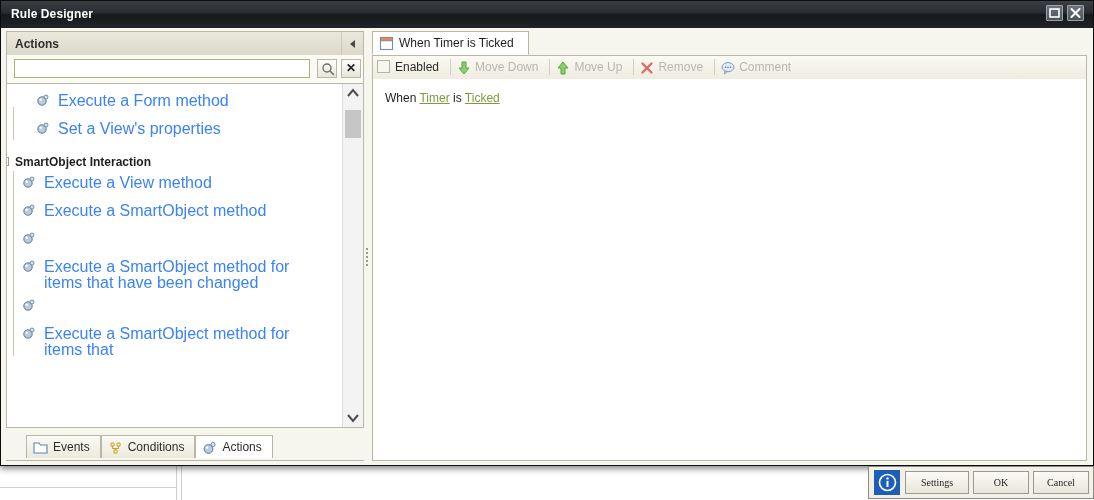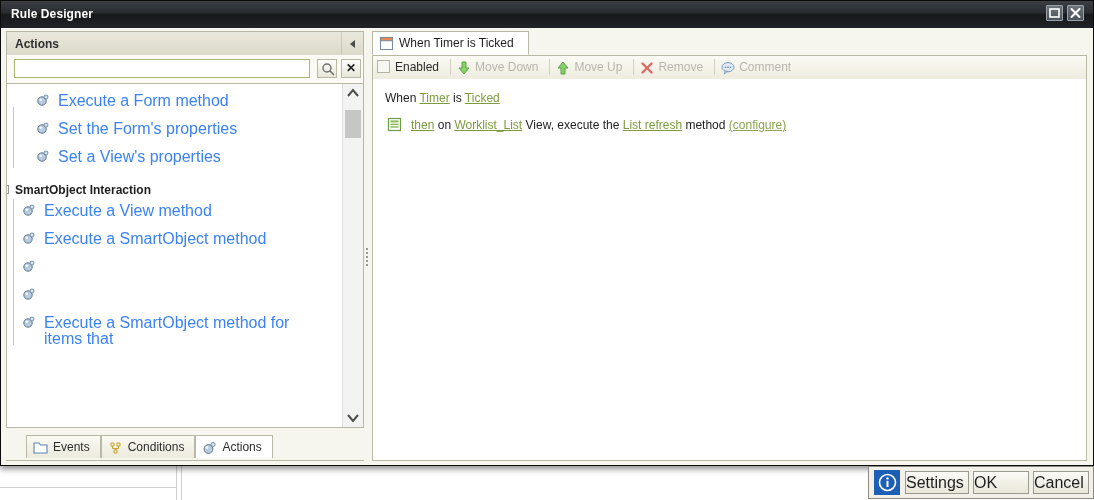--- a/index.html
+++ b/index.html
@@ -211,22 +211,22 @@
     background:#f2f0e8;border:1px solid #8d8b80;box-sizing:border-box;
   }
   #info-badge{
     position:absolute;left:5px;top:3px;width:26px;height:25px;
     background:#1d5fb5;display:flex;align-items:center;justify-content:center;
   }
   .dlgbtn{
     position:absolute;top:4px;height:23px;
     border:1px solid #9b9a8f;box-sizing:border-box;
     background:linear-gradient(to bottom,#fbfaf5,#e9e7db);
-    font-size:16px;color:#1e1e1e;line-height:21px;text-align:left;cursor:pointer;
-    font-family:Liberation Sans, sans-serif;
+    font-size:10px;color:#1e1e1e;line-height:21px;text-align:center;cursor:pointer;
+    font-family:Liberation Serif, serif;
   }
   #btn-settings{left:36px;width:64px;}
   #btn-ok{left:104px;width:56px;}
   #btn-cancel{left:164px;width:56px;}
 </style>
 </head>
 <body>
 
 <div id="bg-page">
   <div id="bg-col-line-a"></div>
@@ -291,30 +291,20 @@
             <span class="item-label">Execute a Form method</span>
           </div>
           <div class="item">
             <span class="item-icon">
               <svg width="13" height="13" viewBox="0 0 13 13">
                   <circle cx="6" cy="7" r="4.2" fill="#b9cbdd" stroke="#5a7897" stroke-width="1"></circle>
                   <circle cx="4.7" cy="5.8" r="1.3" fill="#fff" opacity=".85"></circle>
                   <circle cx="10" cy="3" r="2" fill="#d7e2ec" stroke="#5a7897" stroke-width=".8"></circle>
                 </svg>
             </span>
-            <span class="item-label">Set the Form's properties</span>
-          </div>
-          <div class="item">
-            <span class="item-icon">
-              <svg width="13" height="13" viewBox="0 0 13 13">
-                  <circle cx="6" cy="7" r="4.2" fill="#b9cbdd" stroke="#5a7897" stroke-width="1"></circle>
-                  <circle cx="4.7" cy="5.8" r="1.3" fill="#fff" opacity=".85"></circle>
-                  <circle cx="10" cy="3" r="2" fill="#d7e2ec" stroke="#5a7897" stroke-width=".8"></circle>
-                </svg>
-            </span>
             <span class="item-label">Set a View's properties</span>
           </div>
         </div>
 
         <div class="group" style="margin-top:8px;padding-left:8px;">
           <div class="group-head">
             <span class="expander"></span>
             <span class="group-title">SmartObject Interaction</span>
           </div>
           <div class="group-line"></div>
@@ -339,20 +329,30 @@
             <span class="item-label">Execute a SmartObject method</span>
           </div>
           <div class="item">
             <span class="item-icon">
               <svg width="13" height="13" viewBox="0 0 13 13">
                   <circle cx="6" cy="7" r="4.2" fill="#b9cbdd" stroke="#5a7897" stroke-width="1"></circle>
                   <circle cx="4.7" cy="5.8" r="1.3" fill="#fff" opacity=".85"></circle>
                   <circle cx="10" cy="3" r="2" fill="#d7e2ec" stroke="#5a7897" stroke-width=".8"></circle>
                 </svg>
             </span>
+          </div>
+          <div class="item">
+            <span class="item-icon">
+              <svg width="13" height="13" viewBox="0 0 13 13">
+                  <circle cx="6" cy="7" r="4.2" fill="#b9cbdd" stroke="#5a7897" stroke-width="1"></circle>
+                  <circle cx="4.7" cy="5.8" r="1.3" fill="#fff" opacity=".85"></circle>
+                  <circle cx="10" cy="3" r="2" fill="#d7e2ec" stroke="#5a7897" stroke-width=".8"></circle>
+                </svg>
+            </span>
+            <span class="item-label">Execute a SmartObject method for items that have been changed</span>
           </div>
           <div class="item">
             <span class="item-icon">
               <svg width="13" height="13" viewBox="0 0 13 13">
                   <circle cx="6" cy="7" r="4.2" fill="#b9cbdd" stroke="#5a7897" stroke-width="1"></circle>
                   <circle cx="4.7" cy="5.8" r="1.3" fill="#fff" opacity=".85"></circle>
                   <circle cx="10" cy="3" r="2" fill="#d7e2ec" stroke="#5a7897" stroke-width=".8"></circle>
                 </svg>
             </span>
           </div>
@@ -490,37 +490,20 @@
     </div>
 
     <div id="rp-canvas">
       <div class="rule-line">
         <span>When</span>
         <span class="lnk">Timer</span>
         <span>is</span>
         <span class="lnk">Ticked</span>
       </div>
 
-      <div class="rule-line indented">
-        <span class="rule-icon">
-          <svg width="15" height="15" viewBox="0 0 15 15">
-              <rect x="1.5" y="1.5" width="12" height="12" fill="#ffffff" stroke="#6f9c46" stroke-width="1.2"></rect>
-              <rect x="3.4" y="3.4" width="8.2" height="2" fill="#8cbb5c"></rect>
-              <rect x="3.4" y="6.6" width="8.2" height="1.5" fill="#8cbb5c"></rect>
-              <rect x="3.4" y="9.2" width="8.2" height="1.5" fill="#8cbb5c"></rect>
-            </svg>
-        </span>
-        <span class="lnk">then</span>
-        <span>on</span>
-        <span class="lnk">Worklist_List</span>
-        <span>View, execute the</span>
-        <span class="lnk">List refresh</span>
-        <span>method</span>
-        <span class="lnk soft">(configure)</span>
-      </div>
     </div>
   </div>
 </div>
 
 <div id="bottom-bar">
   <div id="info-badge">
     <svg width="19" height="19" viewBox="0 0 19 19">
       <circle cx="9.5" cy="9.5" r="8" fill="none" stroke="#ffffff" stroke-width="1.6"></circle>
       <circle cx="9.5" cy="5.4" r="1.2" fill="#ffffff"></circle>
       <rect x="8.5" y="7.8" width="2" height="6.2" fill="#ffffff"></rect>

